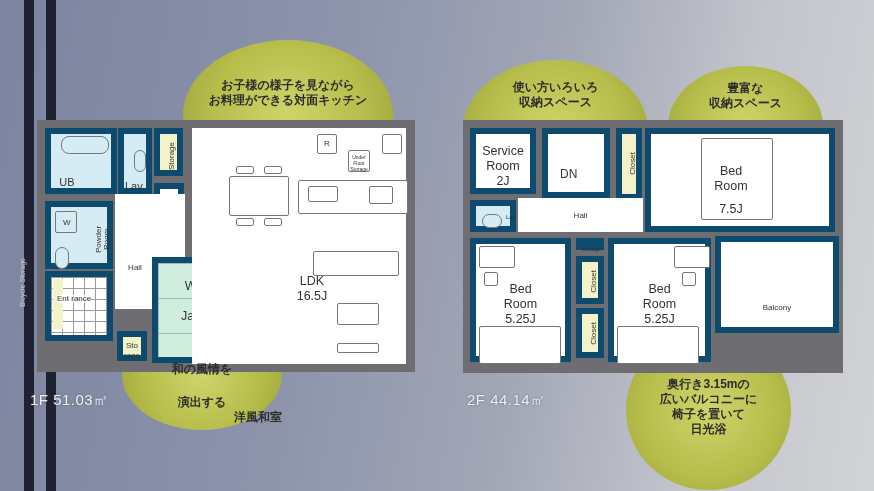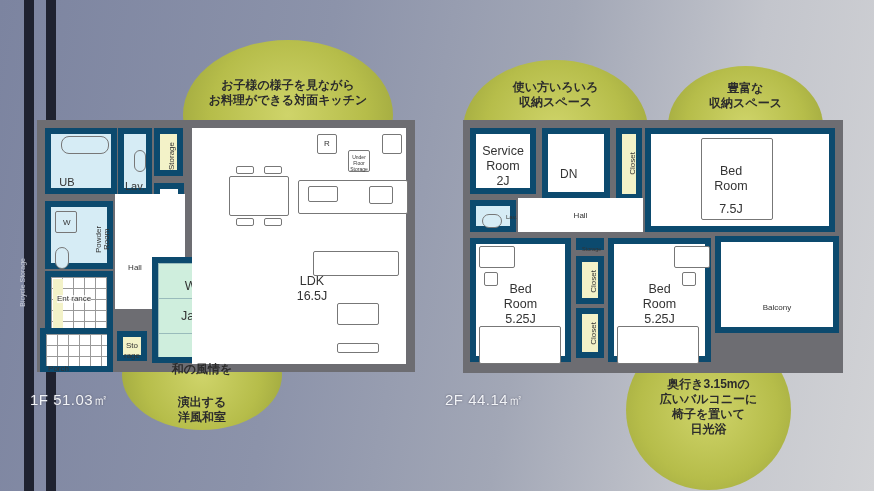--- a/index.html
+++ b/index.html
@@ -67,23 +67,20 @@
 
   <div class="room" style="left:78px;top:74px;width:70px;height:115px;border:none;">
     <div class="lbl small" style="left:-15px;top:70px;font-size:8px;">Hall</div>
   </div>
 
   <div class="room grid" style="left:8px;top:151px;width:68px;height:70px;padding-left:44px;">
     <div class="abs yel" style="left:2px;top:2px;width:10px;height:50px;"></div>
     <div class="lbl small" style="top:18px;left:6px;font-size:8px;background:rgba(255,255,255,.7);width:auto;">Ent rance</div>
   </div>
 
-  <div class="room grid" style="left:3px;top:208px;width:73px;height:44px;">
-    <div class="lbl small" style="top:31px;left:-18px;font-size:8px;">Porch</div>
-  </div>
 
   <div class="room yel" style="left:80px;top:211px;width:30px;height:30px;">
     <div class="lbl small" style="top:5px;font-size:8px;">Sto</div>
     <div class="lbl small" style="top:15px;font-size:8px;">rage</div>
   </div>
 
   <div class="room tatami" style="left:115px;top:137px;width:112px;height:106px;">
     <div class="abs" style="left:0;top:0;width:100%;height:100%;background-image:linear-gradient(#9bb 1px,transparent 1px),linear-gradient(90deg,#9bb 1px,transparent 1px);background-size:37px 35px;"></div>
     <div class="lbl big" style="top:16px;">Western</div>
     <div class="lbl big" style="top:31px;">Style</div>
@@ -116,21 +113,21 @@
     <div class="furn" style="left:145px;top:175px;width:42px;height:22px;"></div>
     <div class="furn" style="left:145px;top:215px;width:42px;height:10px;"></div>
   </div>
 </div>
 <div class="area" style="left:30px;top:391px;">1F 51.03㎡</div>
 
 <div class="btxt" style="left:183px;top:78px;width:210px;">お子様の様子を見ながら</div>
 <div class="btxt" style="left:183px;top:93px;width:210px;">お料理ができる対面キッチン</div>
 <div class="btxt" style="left:122px;top:362px;width:160px;font-family:Liberation Serif, serif;">和の風情を</div>
 <div class="btxt" style="left:122px;top:395px;width:160px;">演出する</div>
-<div class="btxt" style="left:122px;top:410px;width:160px;">洋風和室</div>
+<div class="btxt" style="left:122px;top:410px;width:160px;text-align:right;">洋風和室</div>
 
 <div class="plan" style="left:463px;top:120px;width:380px;height:8px;"></div>
 <div class="plan" style="left:463px;top:120px;width:380px;height:253px;">
 
   <div class="room" style="left:7px;top:8px;width:66px;height:66px;">
     <div class="lbl big" style="top:10px;">Service</div>
     <div class="lbl big" style="top:25px;">Room</div>
     <div class="lbl big" style="top:40px;">2J</div>
   </div>
 
@@ -183,21 +180,21 @@
     <div class="lbl big" style="top:38px;">Bed</div>
     <div class="lbl big" style="top:53px;">Room</div>
     <div class="lbl big" style="top:68px;">5.25J</div>
     <div class="furn" style="left:3px;top:82px;width:82px;height:38px;"></div>
   </div>
 
   <div class="room" style="left:252px;top:116px;width:124px;height:97px;background:#fff;">
     <div class="lbl" style="top:60px;font-size:8px;">Balcony</div>
   </div>
 </div>
-<div class="area" style="left:445px;top:391px;">2F 44.14㎡</div>
+<div class="area" style="left:467px;top:391px;">2F 44.14㎡</div>
 
 <div class="btxt" style="left:463px;top:80px;width:185px;">使い方いろいろ</div>
 <div class="btxt" style="left:463px;top:95px;width:185px;">収納スペース</div>
 <div class="btxt" style="left:668px;top:81px;width:155px;">豊富な</div>
 <div class="btxt" style="left:668px;top:96px;width:155px;">収納スペース</div>
 <div class="btxt" style="left:626px;top:377px;width:165px;">奥行き3.15mの</div>
 <div class="btxt" style="left:626px;top:392px;width:165px;">広いバルコニーに</div>
 <div class="btxt" style="left:626px;top:407px;width:165px;">椅子を置いて</div>
 <div class="btxt" style="left:626px;top:422px;width:165px;">日光浴</div>
 

